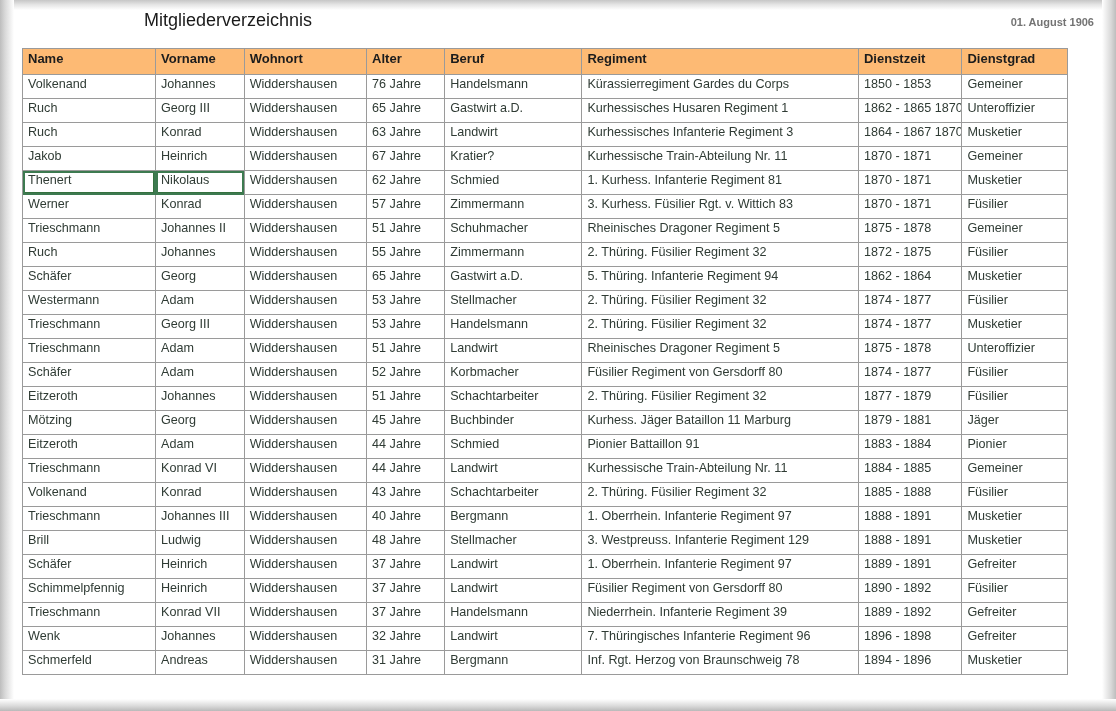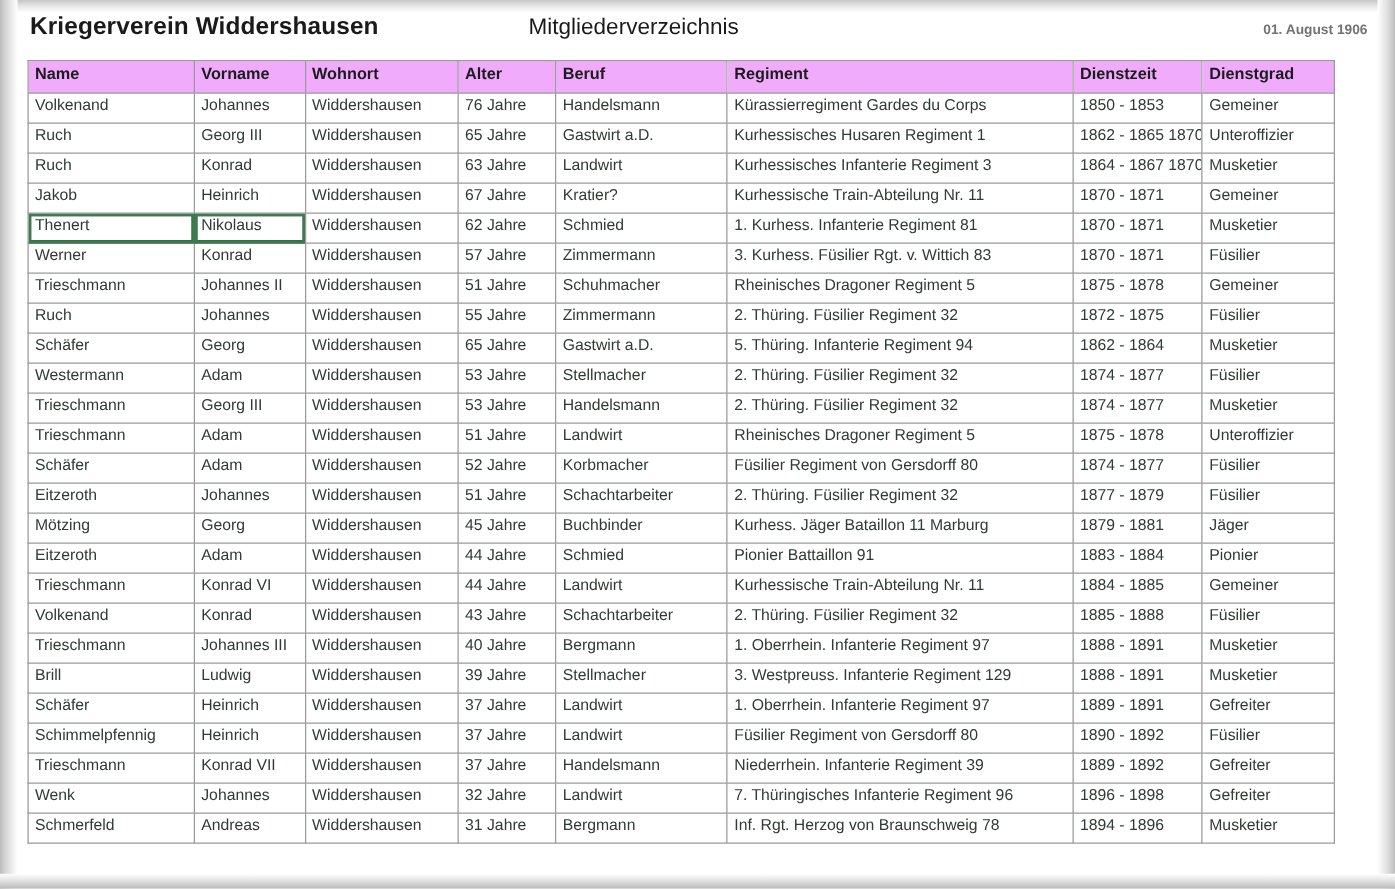--- a/index.html
+++ b/index.html
@@ -84,21 +84,21 @@
     text-align: left;
     vertical-align: top;
     white-space: nowrap;
     overflow: hidden;
     height: 18px;
     line-height: 15px;
   }
   table.roster th {
     font-weight: bold;
     color: #1c1c1c;
-    background: #f0abfc;
+    background: #fdba74;
     font-size: 13px;
     height: 20px;
     margin-left: 16px;
   }
   td.multiline {
     white-space: pre-line;
     line-height: 15.5px;
   }
   
   col.c-name      { width: 126px; }
@@ -122,21 +122,20 @@
 <body>
 
 <div class="page">
 
   <div class="shadow-edge sh-top"></div>
   <div class="shadow-edge sh-left"></div>
   <div class="shadow-edge sh-right"></div>
   <div class="shadow-edge sh-bottom"></div>
 
   <div class="header">
-    <div class="title-left">Kriegerverein Widdershausen</div>
     <div class="title-center">Mitgliederverzeichnis</div>
     <div class="title-right">01. August 1906</div>
   </div>
 
   <table class="roster">
     <colgroup>
       <col class="c-name">
         <col class="c-vorname">
         <col class="c-wohnort">
         <col class="c-alter">
@@ -347,21 +346,21 @@
           <td>40 Jahre</td>
           <td>Bergmann</td>
           <td>1. Oberrhein. Infanterie Regiment 97</td>
           <td>1888 - 1891</td>
           <td>Musketier</td>
         </tr>
         <tr>
           <td>Brill</td>
           <td>Ludwig</td>
           <td>Widdershausen</td>
-          <td>39 Jahre</td>
+          <td>48 Jahre</td>
           <td>Stellmacher</td>
           <td>3. Westpreuss. Infanterie Regiment 129</td>
           <td>1888 - 1891</td>
           <td>Musketier</td>
         </tr>
         <tr>
           <td>Schäfer</td>
           <td>Heinrich</td>
           <td>Widdershausen</td>
           <td>37 Jahre</td>

